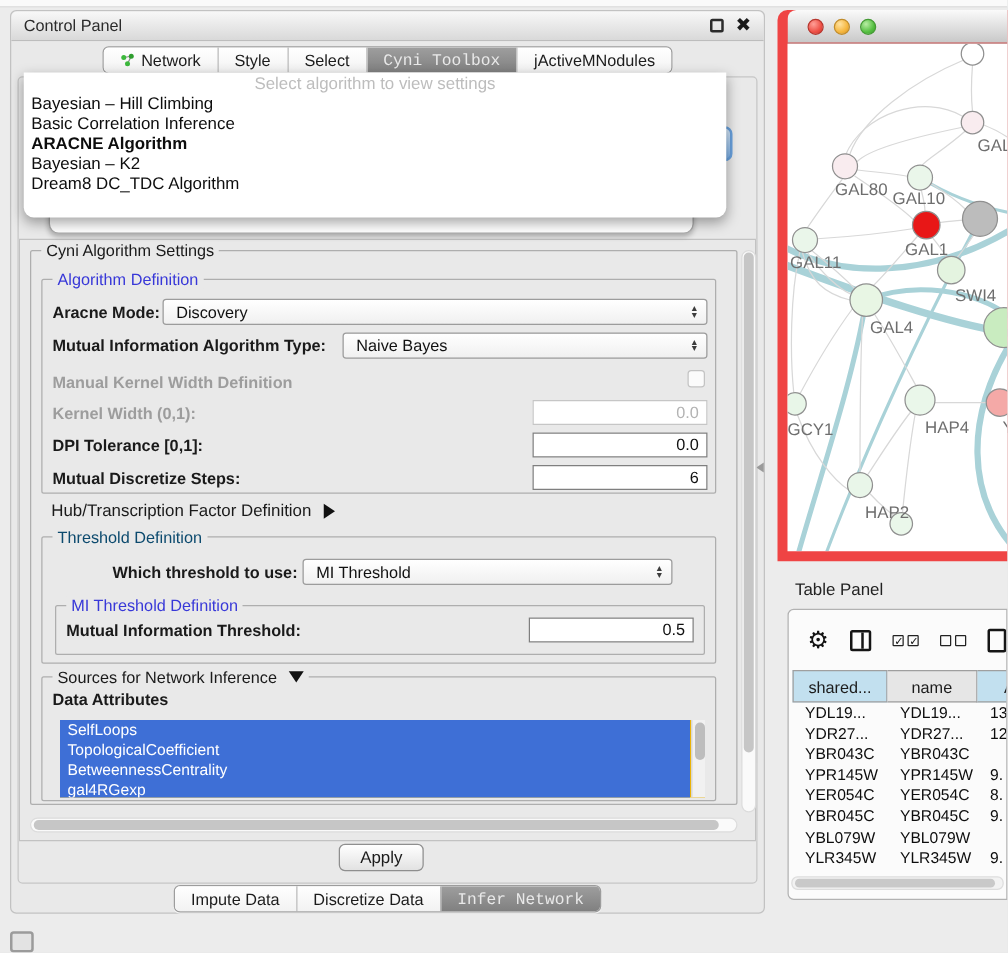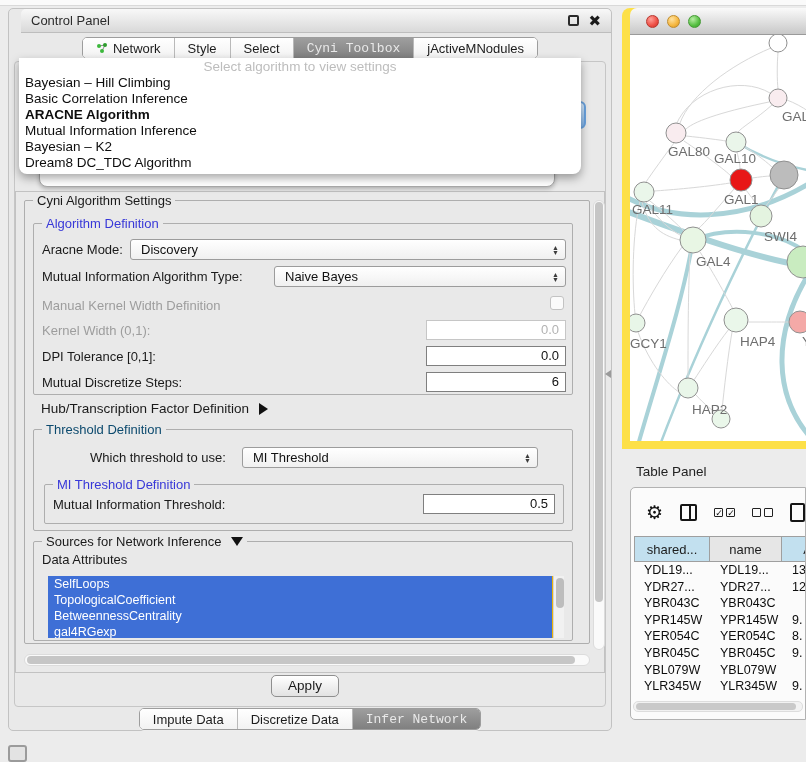--- a/index.html
+++ b/index.html
@@ -7,21 +7,21 @@
   body {
     position:relative; background:#ececec;
     font-family:"Liberation Sans","DejaVu Sans",sans-serif;
     font-size:13px; color:#1a1a1a; overflow:hidden;
   }
   .topstrip { position:absolute; left:0; top:0; width:806px; height:6px; background:#fafafa; border-bottom:1px solid #d9d9d9; }
 
   
   .cp { position:absolute; left:8px; top:8px; width:604px; height:723px;
         background:#e9e9e9; border:1px solid #c2c2c2; border-radius:5px; }
-  .cp-titlebar { position:absolute; left:12px; top:0; right:0; height:24px;
+  .cp-titlebar { position:absolute; left:0; top:0; right:0; height:24px;
         background:linear-gradient(#f8f8f8,#d9d9d9); border-bottom:1px solid #bdbdbd;
         border-radius:5px 5px 0 0; display:flex; align-items:center; padding:0 10px;gap:20px; }
   .cp-title { font-size:13px; color:#2b2b2b; }
   .cp-btns { margin-left:auto; display:flex; gap:9px; align-items:center; }
   .float-btn { width:11px; height:11px; border:2px solid #2b2b2b; border-radius:2px; }
   .close-btn { font-weight:bold; font-size:15px; color:#1a1a1a; line-height:11px; }
 
   .cp-body { position:absolute; left:5px; top:52px; width:592px; height:646px;
         border:1px solid #c6c6c6; border-radius:4px; background:#e9e9e9; }
 
@@ -50,21 +50,21 @@
         border:2px solid #69a2df; border-radius:6px; background:linear-gradient(#d7e9fa,#7db1e8); }
 
   
   .frame { position:absolute; left:6px; top:182px; width:590px; height:482px;
         border:1px solid #c2c2c2; background:#e9e9e9; z-index:10; }
   .group { position:absolute; border:1px solid #aeaeae; border-radius:2px; }
   .group-title { position:absolute; top:-8px; left:8px; background:#e9e9e9; padding:0 4px; font-size:13px; }
   .gt-blue { color:#3838d8; } .gt-green { color:#0c4a6e; } .gt-black { color:#1a1a1a; }
 
   .lbl { position:absolute; font-size:13px; }
-  .b { font-weight:normal; }
+  .b { font-weight:bold; }
   .dis { color:#9d9d9d; }
 
   .combo { position:absolute; height:21px; background:linear-gradient(#ffffff,#f0f0f0);
         border:1px solid #9c9c9c; border-radius:3px; display:flex; align-items:center;
         padding:0 6px 0 10px; font-size:13px; color:#111; }
   .combo .stp { margin-left:auto; display:flex; flex-direction:column; line-height:5px;
         font-size:7px; color:#3c3c3c; padding-left:6px; }
 
   .field { position:absolute; height:20px; background:#fff; border:1px solid #7f7f7f;
         font-size:13px; text-align:right; padding:0 6px; line-height:18px; color:#111; }
@@ -91,21 +91,21 @@
   .apply { position:absolute; left:262px; top:666px; width:68px; height:22px; z-index:12;
         background:linear-gradient(#ffffff,#e2e2e2); border:1px solid #8f8f8f; border-radius:5px;
         font-size:13.5px; text-align:center; line-height:20px; }
   .bottom-tabs { top:699px; }
 
   .splitter-arrow { position:absolute; left:605px; top:370px; width:0; height:0;
         border-right:6px solid #9a9a9a; border-top:4px solid transparent; border-bottom:4px solid transparent; }
 
   
   .net { position:absolute; left:622px; top:8px; width:184px; height:441px;
-        background:#fde047; border-radius:8px 0 0 0; padding:0 0 8px 8px; }
+        background:#ef4444; border-radius:8px 0 0 0; padding:0 0 8px 8px; }
   .net-titlebar { height:27px; background:linear-gradient(#fafafa,#c8c8c8);
         border-radius:7px 0 0 0; border-bottom:1px solid #9a9a9a;
         display:flex; align-items:center; padding-left:16px; gap:8px; }
   .light { width:13px; height:13px; border-radius:50%; }
   .light.r { background:radial-gradient(circle at 35% 30%, #ff9f97, #ee4f45 60%, #c4352c); border:1px solid #b7362e; }
   .light.y { background:radial-gradient(circle at 35% 30%, #ffe2a0, #f5b63e 60%, #cd9028); border:1px solid #c08c2c; }
   .light.g { background:radial-gradient(circle at 35% 30%, #b8eda4, #55bf41 60%, #3d9a2e); border:1px solid #449a34; }
   .net-canvas { width:176px; height:406px; background:#fff; position:relative; overflow:hidden; }
 
   
@@ -180,21 +180,20 @@
 
   <div class="combo-frag"></div>
   <div class="stepper-frag"></div>
 
   <div class="popup">
     <div class="popup-prompt">Select algorithm to view settings</div>
     <div id="ddItems">
         <div class="popup-item">Bayesian – Hill Climbing</div>
         <div class="popup-item">Basic Correlation Inference</div>
         <div class="popup-item sel">ARACNE Algorithm</div>
-        <div class="popup-item">Mutual Information Inference</div>
         <div class="popup-item">Bayesian – K2</div>
         <div class="popup-item">Dream8 DC_TDC Algorithm</div>
       </div>
   </div>
 
   <div class="frame">
     <div class="group" style="left:8px; top:8px; width:566px; height:444px;">
       <span class="group-title gt-black">Cyni Algorithm Settings</span>
 
       <div class="group" style="left:8px; top:22px; width:540px; height:172px;">

